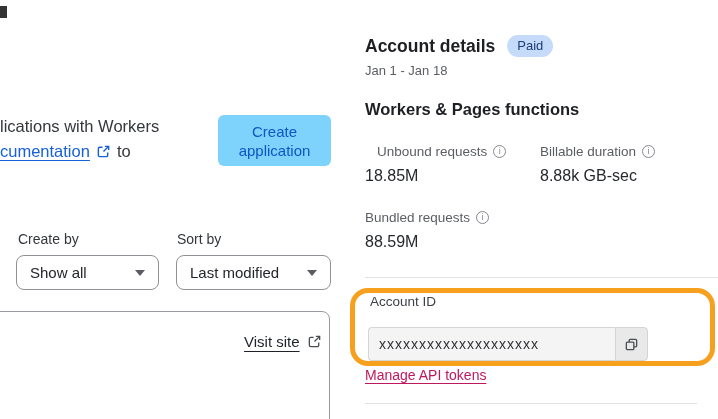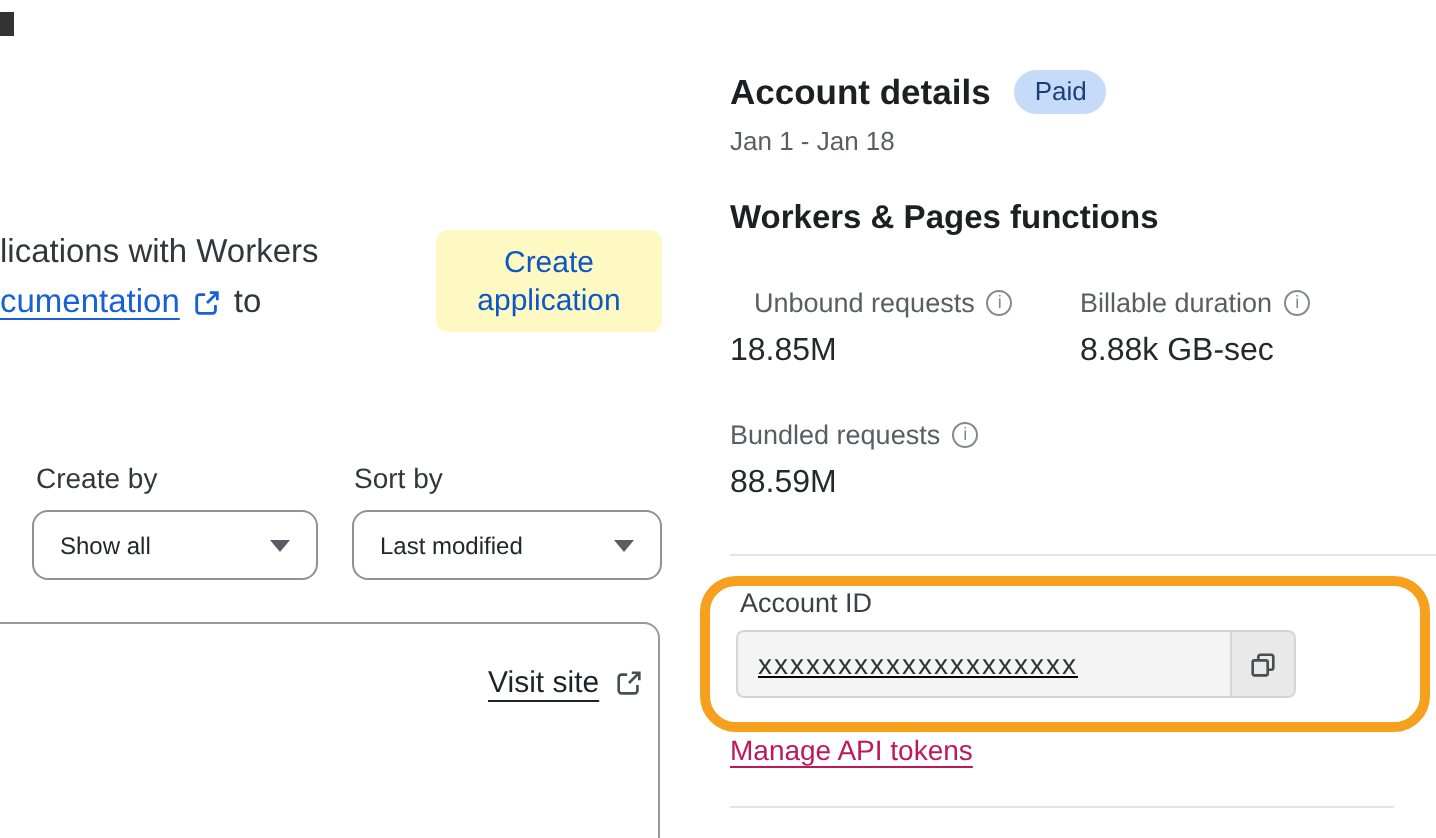--- a/index.html
+++ b/index.html
@@ -8,28 +8,28 @@
 
   
   .edge-artifact{position:absolute;left:0;top:6px;width:7px;height:12px;background:#333;}
   .intro-line1{position:absolute;left:0;top:117px;font-size:16.5px;color:#33373c;white-space:nowrap;}
   .intro-line2{position:absolute;left:0;top:142px;display:flex;align-items:center;gap:6px;font-size:16.5px;color:#33373c;white-space:nowrap;}
   .doc-link{color:#1660d8;text-decoration:underline;text-underline-offset:3px;cursor:pointer;}
   .ext-icon{width:15px;height:15px;display:inline-block;}
   .ext-icon.blue{color:#1660d8;}
   .ext-icon.gray{color:#4a4d52;}
 
-  .create-btn{position:absolute;left:218px;top:115px;width:113px;height:51px;background:#fef9c3;border:none;border-radius:6px;
+  .create-btn{position:absolute;left:218px;top:115px;width:113px;height:51px;background:#7dd3fc;border:none;border-radius:6px;
     color:#0d56c7;font-size:15px;line-height:19px;font-family:inherit;text-align:center;padding:0 10px;cursor:pointer;}
 
   .field-label{position:absolute;font-size:14px;color:#33373c;}
   .lbl-filter{left:18px;top:231px;}
   .lbl-sort{left:177px;top:231px;}
   .dropdown{position:absolute;top:255px;height:35px;background:#fff;border:1px solid #8f9196;border-radius:8px;
-    display:flex;align-items:center;justify-content:space-between;padding:0 13px;font-size:12px;color:#23262b;cursor:pointer;box-sizing:border-box;}
+    display:flex;align-items:center;justify-content:space-between;padding:0 13px;font-size:15px;color:#23262b;cursor:pointer;box-sizing:border-box;}
   .dd-filter{left:16px;width:143px;}
   .dd-sort{left:176px;width:155px;}
   .chev{width:0;height:0;border-left:5px solid transparent;border-right:5px solid transparent;border-top:6px solid #5a5d63;margin-left:10px;}
 
   .left-card{position:absolute;left:-22px;top:311px;width:352px;height:140px;background:#fff;border:1px solid #97999e;border-radius:8px;box-sizing:border-box;}
   .visit-row{position:absolute;left:228px;top:333px;display:flex;align-items:center;gap:7px;}
   .visit-link{font-size:15px;color:#1f2328;text-decoration:underline;text-underline-offset:4px;cursor:pointer;white-space:nowrap;margin-left:16px;}
 
   
   .acct-title-row{position:absolute;left:365px;top:35px;display:flex;align-items:flex-end;gap:12px;}
@@ -46,21 +46,21 @@
   .info-icon{width:13px;height:13px;border:1.2px solid #85888e;border-radius:50%;display:inline-flex;align-items:center;justify-content:center;
     font-size:9px;color:#85888e;line-height:1;box-sizing:border-box;cursor:pointer;}
 
   .divider{position:absolute;height:1px;background:#e3e3e5;}
   .div-top{left:365px;top:277px;width:353px;}
   .div-bottom{left:365px;top:403px;width:332px;}
 
   .annotation{position:absolute;left:350px;top:288px;width:355px;height:68px;border:5px solid #f6a01e;border-radius:18px;pointer-events:none;z-index:5;}
 
   .acctid-label{position:absolute;left:370px;top:294px;font-size:13.5px;color:#3d4046;}
-  .acctid-row{position:absolute;left:368px;top:315px;width:280px;height:34px;display:flex;text-decoration:underline;}
+  .acctid-row{position:absolute;left:368px;top:327px;width:280px;height:34px;display:flex;}
   .acctid-input{flex:1;min-width:0;background:#f4f4f4;border:1px solid #d5d5d5;border-right:none;border-radius:4px 0 0 4px;
     font-family:inherit;font-size:14px;letter-spacing:1px;color:#303338;padding:0 10px;outline:none;}
   .copy-btn{width:33px;background:#e9e9e9;border:1px solid #d5d5d5;border-radius:0 4px 4px 0;display:flex;align-items:center;justify-content:center;cursor:pointer;padding:0;}
 
   .manage-link{position:absolute;left:365px;top:367px;font-size:14px;color:#be185d;text-decoration:underline;text-underline-offset:3px;cursor:pointer;white-space:nowrap;}
 </style>
 </head>
 <body>
 
 <div class="screen">

